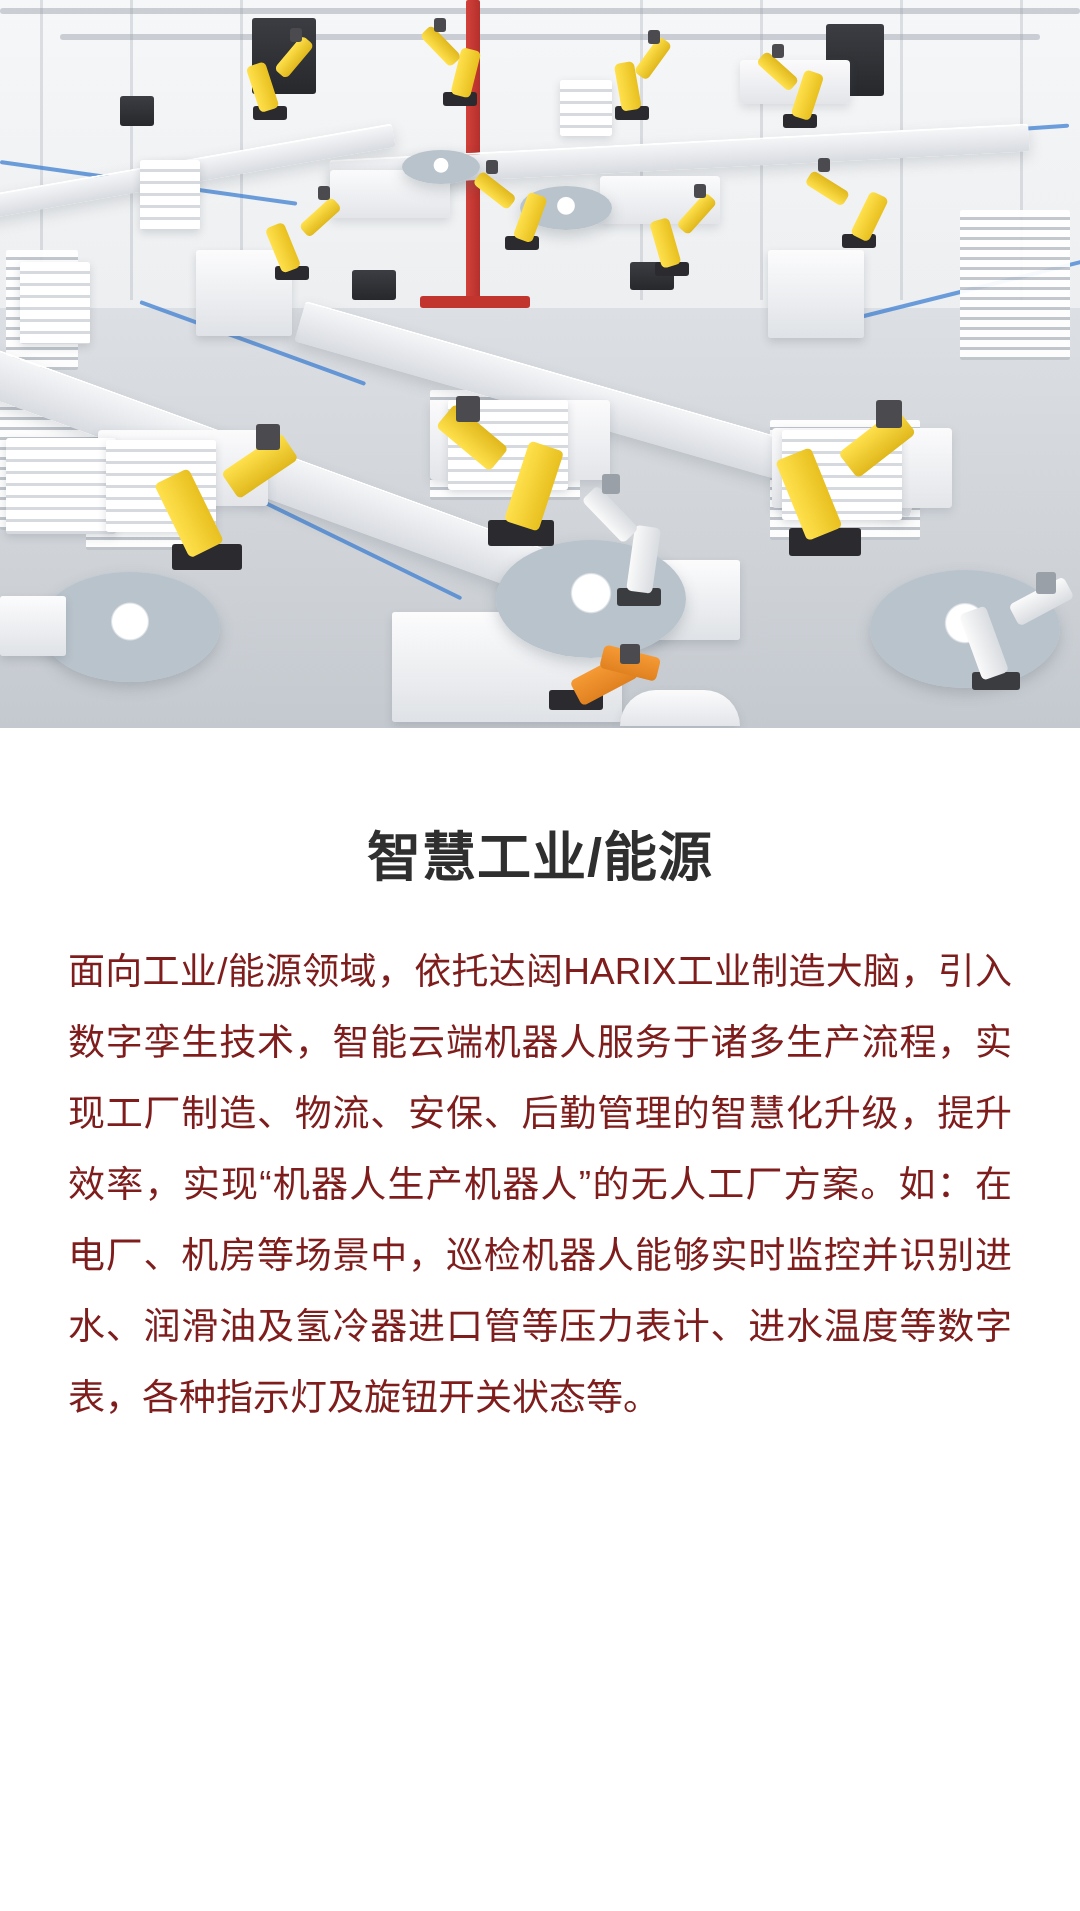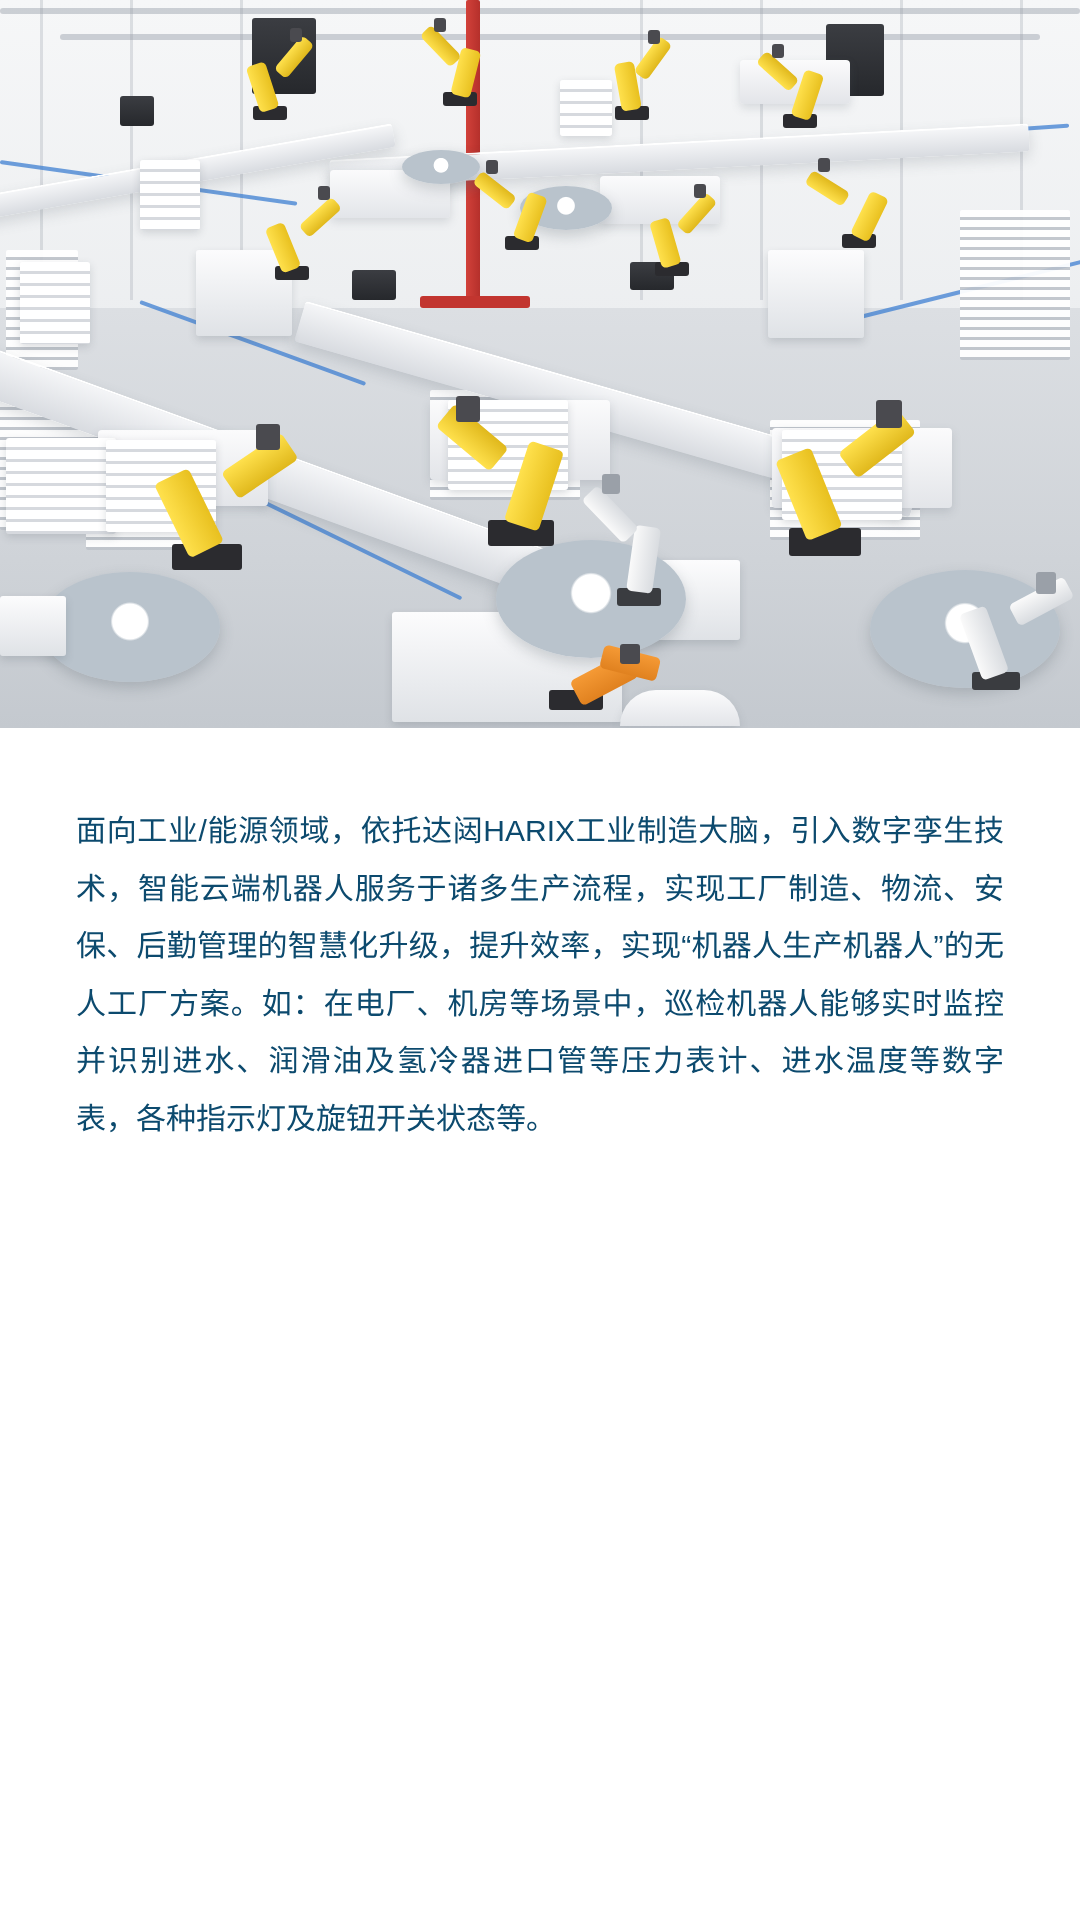--- a/index.html
+++ b/index.html
@@ -190,26 +190,26 @@
   .subtitle {
     text-align: center;
     font-size: 45px;
     font-weight: 700;
     color: #3a3a3a;
     line-height: 1.52;
     margin: 0 0 58px 0;
     padding: 0 6px;
   }
   .body-text {
-    font-size: 30px;
-    color: #0c4a6e;
+    font-size: 37px;
+    color: #7f1d1d;
     line-height: 1.92;
     text-align: justify;
     text-justify: inter-ideograph;
-    margin: 8px;
+    margin: 0;
     padding: 0 6px;
   }
 </style>
 </head>
 <body>
 
 <div class="page">
 
   <div class="hero">
     <div class="hero-backwall"></div>
@@ -366,18 +366,19 @@
       <div class="arm1" style="width:28px;height:70px;bottom:14px;transform:translateX(-50%) rotate(-20deg);"></div>
       <div class="arm2" style="left:34px;bottom:74px;width:24px;height:62px;transform:rotate(62deg);"></div>
       <div class="tip" style="left:68px;bottom:96px;width:20px;height:22px;background:#9aa0a8;"></div>
     </div>
 
     <div class="box-crate" style="left:0px;   top:596px; width:66px; height:60px;"></div>
     <div class="table-unit" style="left:620px; top:690px; width:120px; height:36px; border-radius:60px 60px 0 0;"></div>
   </div>
 
   <div class="content">
+    <h1 class="title">智慧工业/能源</h1>
 
 
     <p class="body-text">面向工业/能源领域，依托达闼HARIX工业制造大脑，引入数字孪生技术，智能云端机器人服务于诸多生产流程，实现工厂制造、物流、安保、后勤管理的智慧化升级，提升效率，实现“机器人生产机器人”的无人工厂方案。如：在电厂、机房等场景中，巡检机器人能够实时监控并识别进水、润滑油及氢冷器进口管等压力表计、进水温度等数字表，各种指示灯及旋钮开关状态等。</p>
   </div>
 
 </div>
 
 </body></html>

